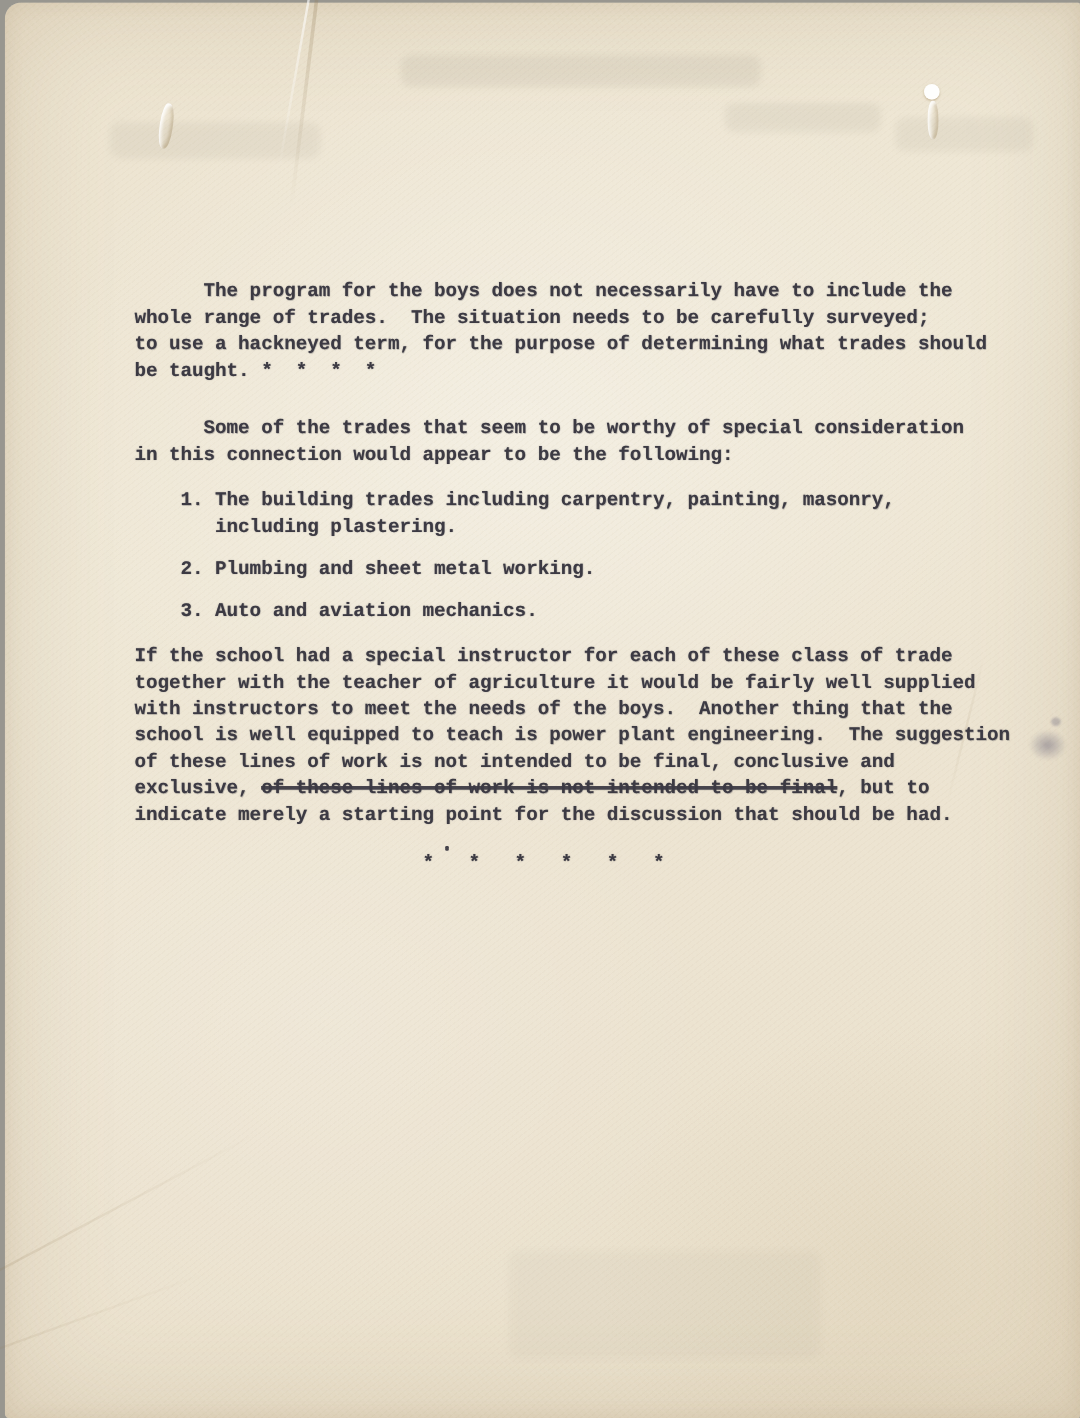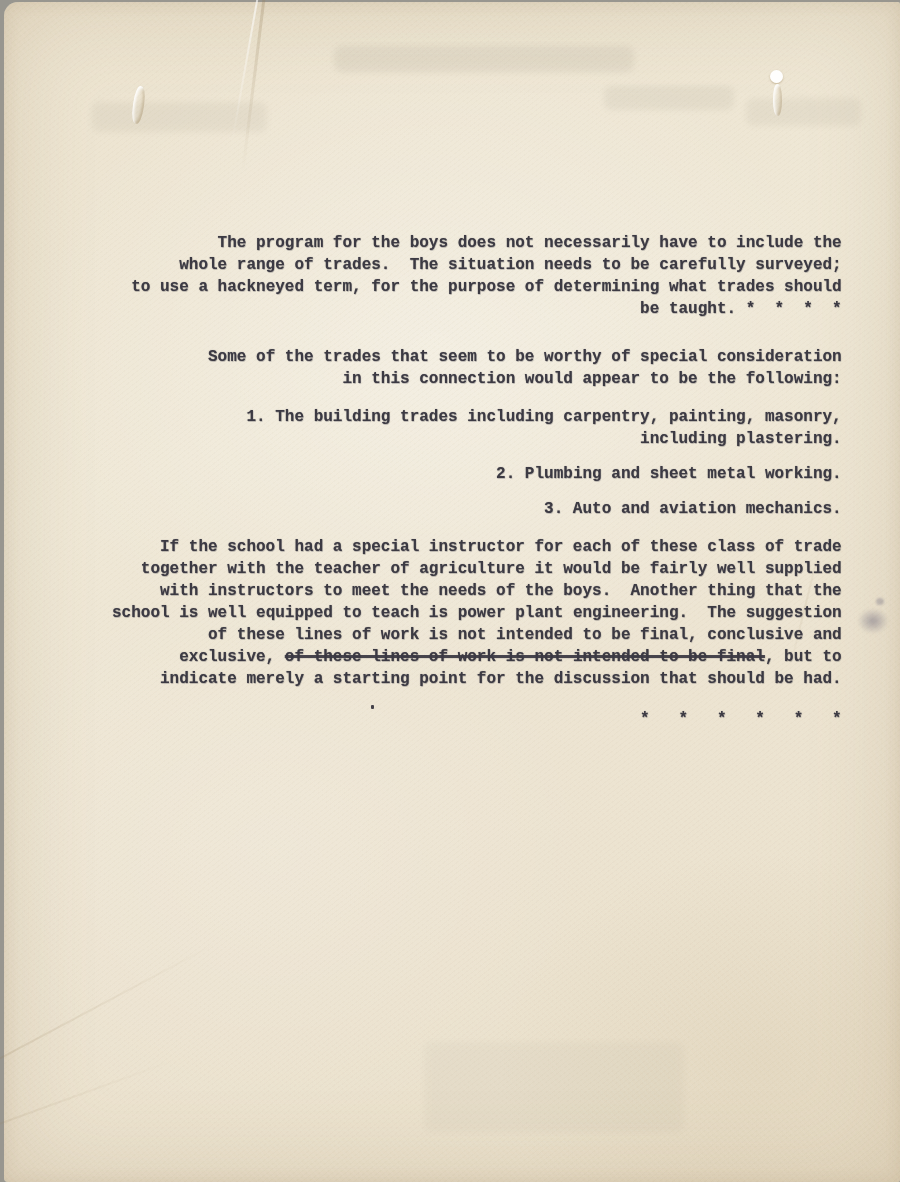--- a/index.html
+++ b/index.html
@@ -33,21 +33,21 @@
   }
   .typescript{
     position:absolute;
     left:108px;top:186px;
     font:700 16px/22px "Liberation Mono",monospace;
     color:#3c3a43;
     white-space:pre;
     letter-spacing:0;
     text-shadow:0 0 1px rgba(60,57,67,0.50), 0.5px 0.5px 0 rgba(60,57,67,0.22);
   }
-  .line{height:22px;text-align:right;}
+  .line{height:22px;}
   .strike{
     text-decoration:line-through;
     text-decoration-thickness:2.5px;
     text-decoration-color:rgba(60,57,67,0.85);
   }
   
   .ghost{
     position:absolute;
     background:#6f6a5a;
     border-radius:8px;

